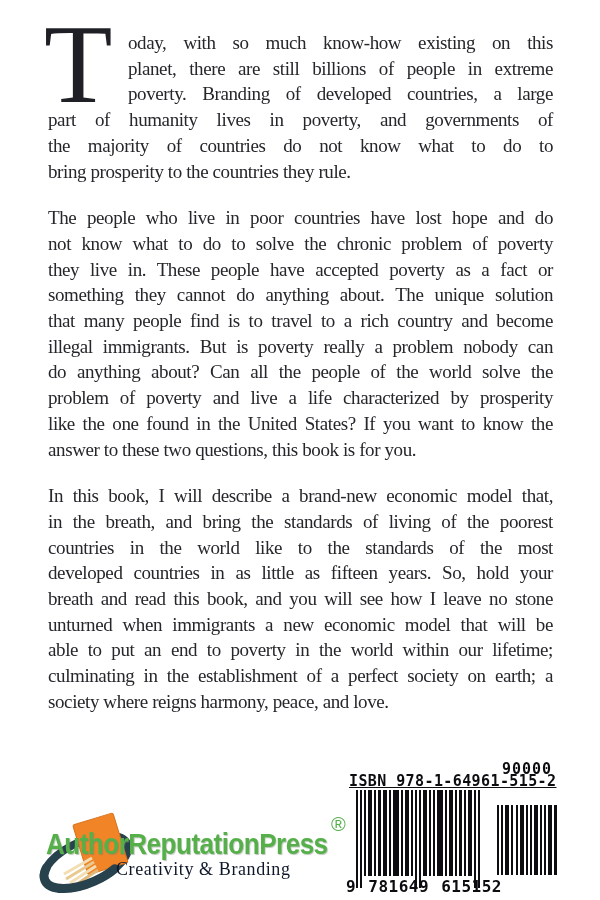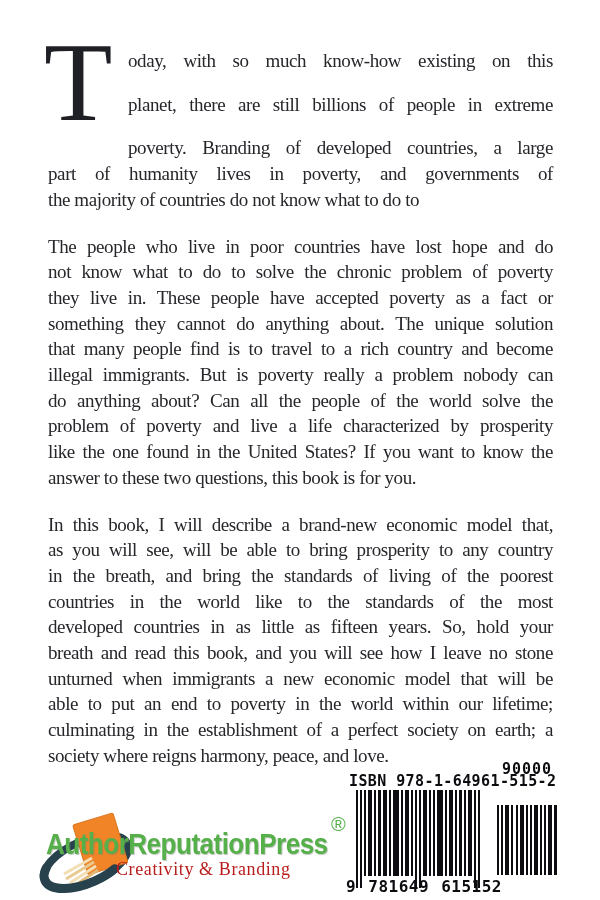--- a/index.html
+++ b/index.html
@@ -10,21 +10,21 @@
   }
   
   .blurb {
     position:absolute; left:48px; top:30px; width:505px;
     font-size:19px; line-height:25.7px; letter-spacing:-0.4px;
     color:#26262b;
   }
   .para { position:relative; margin:0 0 21px 0; }
   .tline { text-align:justify; text-align-last:justify; white-space:normal; }
   .lines .tline:last-child { text-align-last:left; }
-  .para-drop .tline:nth-child(-n+3) { margin-left:80px;margin-top:18px; }
+  .para-drop .tline:nth-child(-n+3) { margin-left:80px; }
   .dropcap {
     position:absolute; left:-4px; top:-22px;
     font-size:112px; line-height:1; font-weight:400; color:#1f1f26;
     letter-spacing:0;
   }
   
   .logo-icon { position:absolute; left:36px; top:804px; width:104px; height:92px; }
   .logo-text {
     position:absolute; left:46px; top:830px;
     font-family:"Liberation Sans", sans-serif; font-weight:700;
@@ -34,27 +34,27 @@
     white-space:nowrap;
   }
   .logo-reg {
     position:absolute; left:331px; top:813px;
     font-family:"Liberation Sans", sans-serif; font-weight:400;
     font-size:20px; color:#56b04a;
   }
   .tagline {
     position:absolute; left:116px; top:859px;
     font-family:"Liberation Serif", serif; font-size:18px;
-    color:#b91c1c; letter-spacing:0.6px; white-space:nowrap;
+    color:#0f172a; letter-spacing:0.6px; white-space:nowrap;
   }
   
   .bc-font { font-family:"DejaVu Sans Mono", monospace; font-weight:700; color:#0d0d11; }
   .isbn-row {
     position:absolute; left:349px; top:772px; width:206px;
-    font-size:15px; letter-spacing:0.4px; white-space:nowrap; text-align:right;
+    font-size:15px; letter-spacing:0.4px; white-space:nowrap; text-align:right;text-decoration:underline;
   }
   .main-barcode { position:absolute; left:356px; top:790px; width:126px; height:100px; }
   .ean-row {
     position:absolute; left:346px; top:877px; width:156px;
     display:flex; justify-content:space-between;
     font-size:16px; letter-spacing:0.5px; white-space:nowrap;
   }
   .price-code {
     position:absolute; left:496px; top:760px; width:62px;
     font-size:15px; letter-spacing:1px; text-align:center; white-space:nowrap;
@@ -69,20 +69,21 @@
   <section class="blurb">
 
     <div class="para para-drop">
       <span class="dropcap">T</span>
       <div class="lines">
           <div class="tline">oday, with so much know-how existing on this</div>
           <div class="tline">planet, there are still billions of people in extreme</div>
           <div class="tline">poverty. Branding of developed countries, a large</div>
           <div class="tline">part of humanity lives in poverty, and governments of</div>
           <div class="tline">the majority of countries do not know what to do to</div>
+          <div class="tline">bring prosperity to the countries they rule.</div>
         </div>
     </div>
 
     <div class="para">
       <div class="lines">
           <div class="tline">The people who live in poor countries have lost hope and do</div>
           <div class="tline">not know what to do to solve the chronic problem of poverty</div>
           <div class="tline">they live in. These people have accepted poverty as a fact or</div>
           <div class="tline">something they cannot do anything about. The unique solution</div>
           <div class="tline">that many people find is to travel to a rich country and become</div>
@@ -90,21 +91,20 @@
           <div class="tline">do anything about? Can all the people of the world solve the</div>
           <div class="tline">problem of poverty and live a life characterized by prosperity</div>
           <div class="tline">like the one found in the United States? If you want to know the</div>
           <div class="tline">answer to these two questions, this book is for you.</div>
         </div>
     </div>
 
     <div class="para">
       <div class="lines">
           <div class="tline">In this book, I will describe a brand-new economic model that,</div>
-          <div class="tline">as you will see, will be able to bring prosperity to any country</div>
           <div class="tline">in the breath, and bring the standards of living of the poorest</div>
           <div class="tline">countries in the world like to the standards of the most</div>
           <div class="tline">developed countries in as little as fifteen years. So, hold your</div>
           <div class="tline">breath and read this book, and you will see how I leave no stone</div>
           <div class="tline">unturned when immigrants a new economic model that will be</div>
           <div class="tline">able to put an end to poverty in the world within our lifetime;</div>
           <div class="tline">culminating in the establishment of a perfect society on earth; a</div>
           <div class="tline">society where reigns harmony, peace, and love.</div>
         </div>
     </div>

